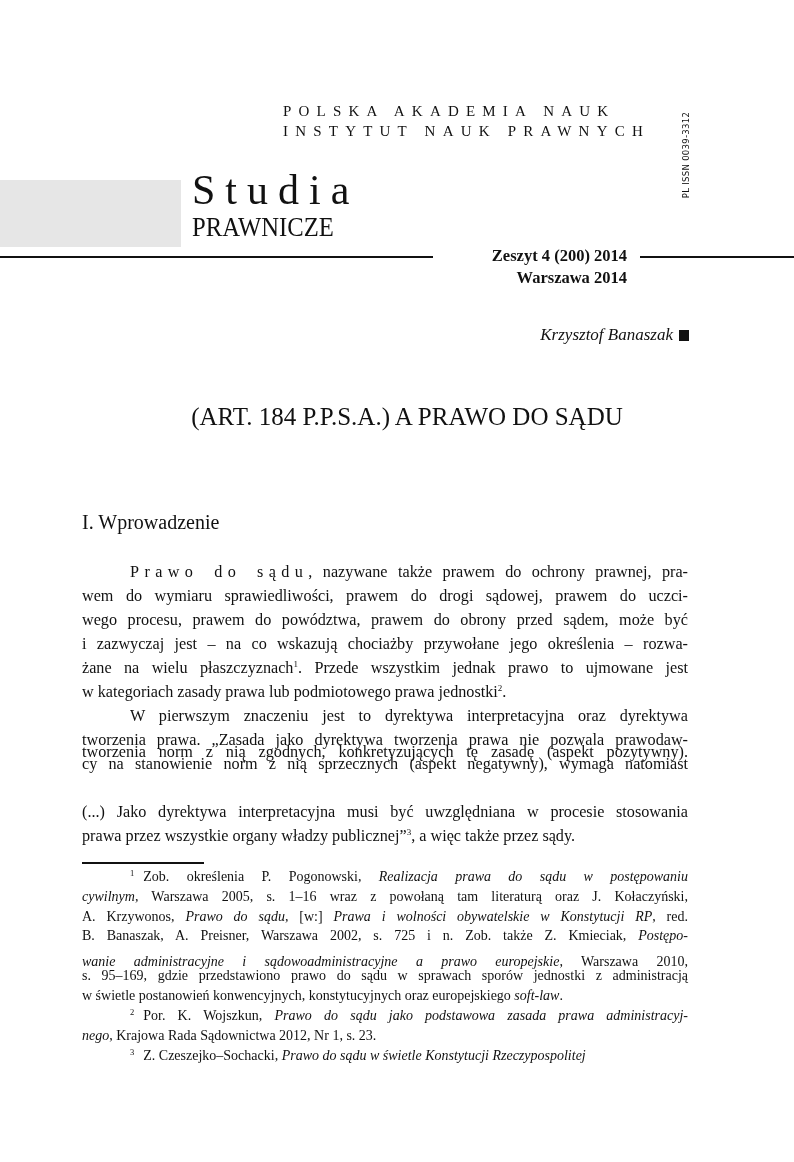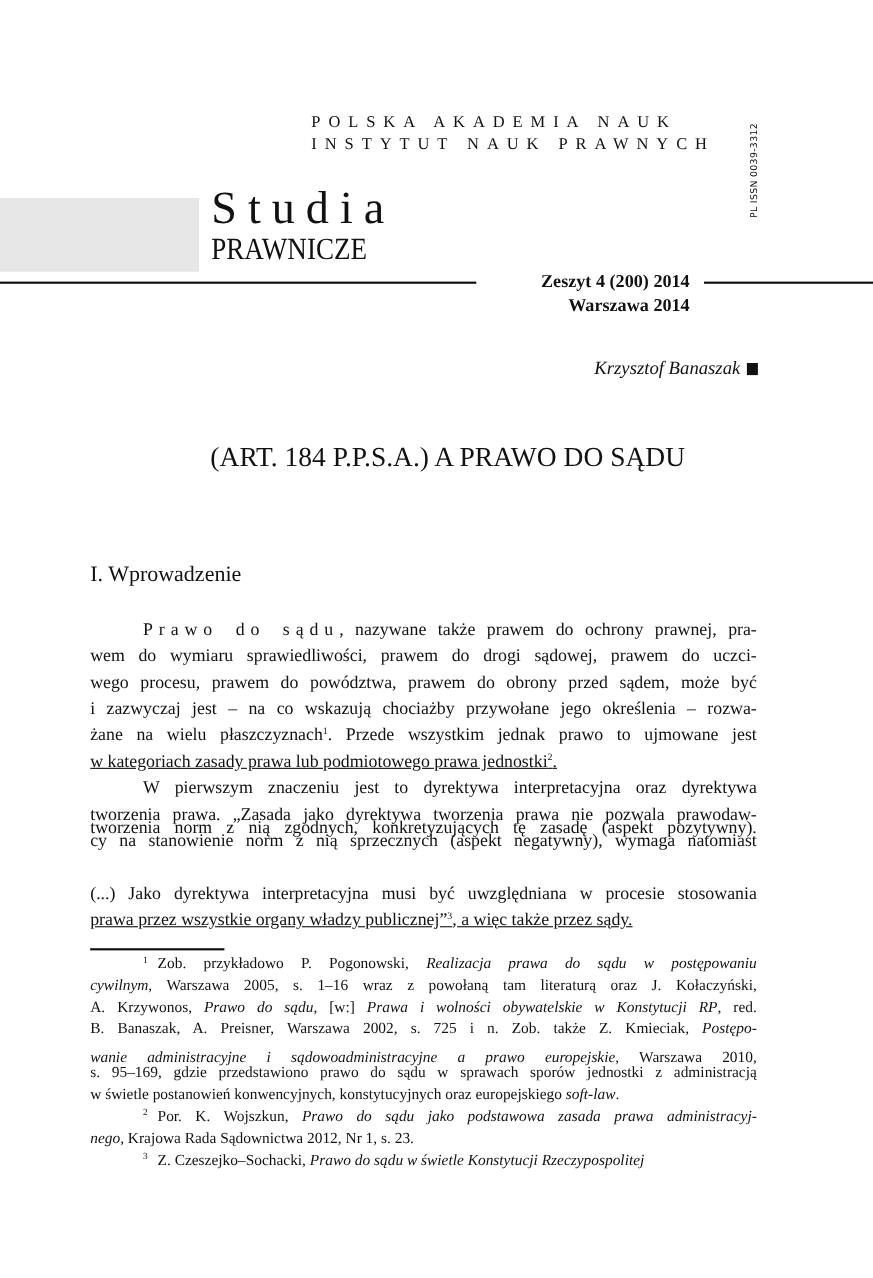--- a/index.html
+++ b/index.html
@@ -16,21 +16,21 @@
   .hline { height:2px; background:#111; }
   .issue { font-weight:bold; font-size:16.5px; right:167px; text-align:right; white-space:nowrap; }
   .author { right:105px; top:325px; font-style:italic; font-size:17px; white-space:nowrap; }
   .author-mark { display:inline-block; width:10px; height:11px; background:#111; margin-left:6px; vertical-align:-1px; }
   .title { left:0; width:794px; text-align:center; font-size:25px; line-height:30px; }
   .title .l1 { display:block; padding-right:8px; }
   .title .l2 { display:block; padding-left:20px; }
   .section { left:82px; top:511px; font-size:20px; white-space:nowrap; }
   .body-line { left:82px; width:606px; font-size:16.2px; line-height:24px; white-space:nowrap;
                text-align:justify; text-align-last:justify; }
-  .body-line.last { text-align-last:left;text-decoration:underline; }
+  .body-line.last { text-align-last:left; }
   .body-line.indent { left:130px; width:558px; }
   .spaced { letter-spacing:5.4px; }
   sup { font-size:9px; line-height:0; vertical-align:6px; }
   .fn-rule { left:82px; top:862px; width:122px; height:1.5px; background:#111; }
   .fn-line { left:82px; width:606px; font-size:14px; line-height:19.7px; white-space:nowrap;
              text-align:justify; text-align-last:justify; }
   .fn-line.last { text-align-last:left; }
   .fn-line.indent { left:130px; width:558px; }
   .fn-num { font-size:8.5px; vertical-align:5px; line-height:0; margin-right:9px; }
   i { font-style:italic; }
@@ -72,21 +72,21 @@
 
 <div class="abs body-line indent" style="top:704px;">W pierwszym znaczeniu jest to dyrektywa interpretacyjna oraz dyrektywa</div>
 <div class="abs body-line" style="top:728px;">tworzenia prawa. „Zasada jako dyrektywa tworzenia prawa nie pozwala prawodaw-</div>
 <div class="abs body-line" style="top:752px;">cy na stanowienie norm z nią sprzecznych (aspekt negatywny), wymaga natomiast</div>
 <div class="abs body-line" style="top:740px;">tworzenia norm z nią zgodnych, konkretyzujących tę zasadę (aspekt pozytywny).</div>
 <div class="abs body-line" style="top:800px;">(...) Jako dyrektywa interpretacyjna musi być uwzględniana w procesie stosowania</div>
 <div class="abs body-line last" style="top:824px;"><span>prawa przez wszystkie organy władzy publicznej”</span><sup>3</sup><span>, a więc także przez sądy.</span></div>
 
 <div class="abs fn-rule"></div>
 <div id="footnotes">
-    <div class="abs fn-line indent" style="top: 867px;"><span class="fn-num">1</span><span>Zob. przykładowo P. Pogonowski, </span><i>Realizacja prawa do sądu w postępowaniu</i></div>
+    <div class="abs fn-line indent" style="top: 867px;"><span class="fn-num">1</span><span>Zob. określenia P. Pogonowski, </span><i>Realizacja prawa do sądu w postępowaniu</i></div>
     <div class="abs fn-line" style="top: 887px;"><i>cywilnym</i><span>, Warszawa 2005, s. 1–16 wraz z powołaną tam literaturą oraz J. Kołaczyński,</span></div>
     <div class="abs fn-line" style="top: 907px;"><span>A. Krzywonos, </span><i>Prawo do sądu</i><span>, [w:] </span><i>Prawa i wolności obywatelskie w Konstytucji RP</i><span>, red.</span></div>
     <div class="abs fn-line" style="top: 926px;"><span>B. Banaszak, A. Preisner, Warszawa 2002, s. 725 i n. Zob. także Z. Kmieciak, </span><i>Postępo-</i></div>
     <div class="abs fn-line" style="top: 952px;"><i>wanie administracyjne i sądowoadministracyjne a prawo europejskie</i><span>, Warszawa 2010,</span></div>
     <div class="abs fn-line" style="top: 966px;"><span>s. 95–169, gdzie przedstawiono prawo do sądu w sprawach sporów jednostki z administracją</span></div>
     <div class="abs fn-line last" style="top: 986px;"><span>w świetle postanowień konwencyjnych, konstytucyjnych oraz europejskiego </span><i>soft-law</i><span>.</span></div>
     <div class="abs fn-line indent" style="top: 1006px;"><span class="fn-num">2</span><span>Por. K. Wojszkun, </span><i>Prawo do sądu jako podstawowa zasada prawa administracyj-</i></div>
     <div class="abs fn-line last" style="top: 1026px;"><i>nego</i><span>, Krajowa Rada Sądownictwa 2012, Nr 1, s. 23.</span></div>
     <div class="abs fn-line indent last" style="top: 1046px;"><span class="fn-num">3</span><span>Z. Czeszejko–Sochacki, </span><i>Prawo do sądu w świetle Konstytucji Rzeczypospolitej</i></div>
   </div>

